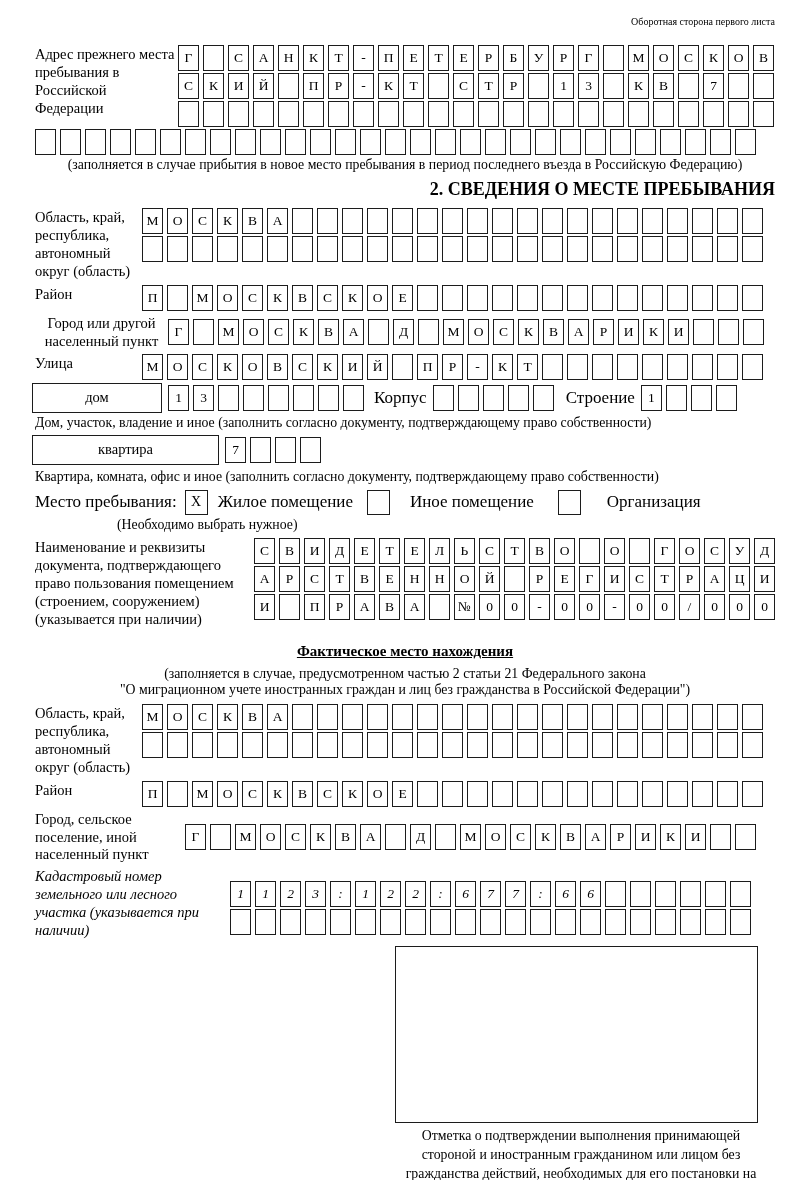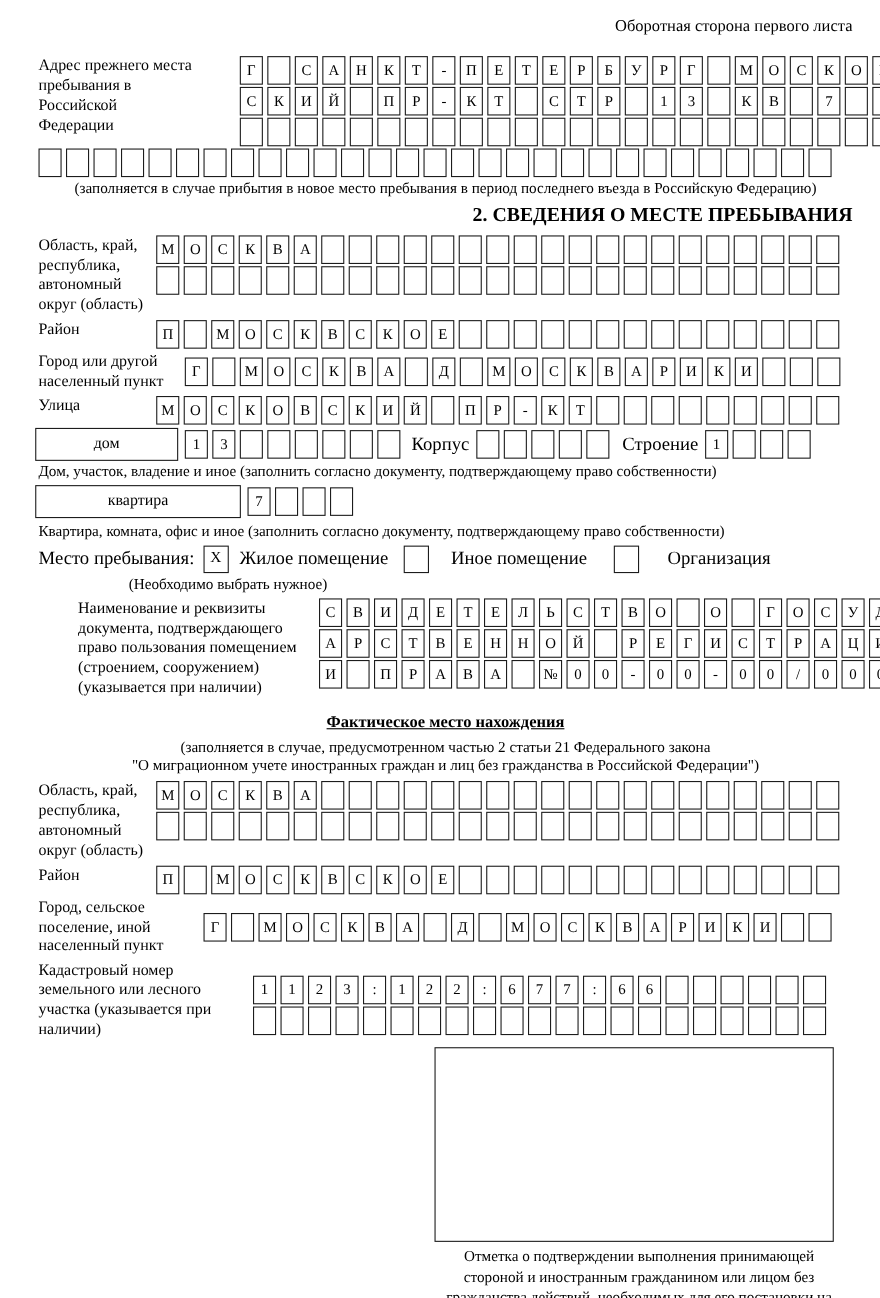--- a/index.html
+++ b/index.html
@@ -1,28 +1,28 @@
 <!DOCTYPE html>
 <html><head>
 <meta charset="utf-8">
 <style>
   html,body{margin:0;padding:0;background:#fff;}
   body{width:800px;height:1180px;font-family:"Liberation Serif","DejaVu Serif",serif;color:#000;}
   .page{position:relative;width:800px;height:1180px;overflow:hidden;}
   .content{padding:0 25px 0 35px;}
-  .hdr{padding-top:16px;text-align:right;font-size:15px;}
+  .hdr{padding-top:16px;text-align:right;font-size:10px;}
   .row{display:flex;align-items:flex-start;}
   .row.vcenter{align-items:center;}
   .label{font-size:14.5px;line-height:1.24;flex:none;padding-top:1px;}
   .w143{width:143px;}
   .w107{width:107px;}
-  .w133{width:133px;}
+  .w133{width:133px;text-align:center;}
   .w150{width:150px;}
   .w195{width:195px;}
-  .w219{width:219px;margin-left:36px;}
+  .w219{width:219px;}
   .col{display:flex;flex-direction:column;}
   .boxes{display:flex;flex:none;}
   .boxes{margin-bottom:2px;}
   .box{box-sizing:border-box;flex:none;width:21px;height:26px;border:1.6px solid #1c1c1c;margin-right:4px;text-align:center;font-size:13.5px;line-height:23px;font-family:"Liberation Serif","DejaVu Serif",serif;}
   .note{font-size:13.8px;}
   .center{text-align:center;}
   .sec2-title{font-size:18px;font-weight:bold;text-align:right;margin:6px 0 8px 0;}
   .fact-title{font-size:15px;font-weight:bold;text-align:center;margin:14px 0 6px 0;text-decoration:underline;}
   .field-box{box-sizing:border-box;border:1.6px solid #1c1c1c;height:30px;display:flex;align-items:center;justify-content:center;font-size:14.5px;flex:none;}
   .inline-label{font-size:17px;flex:none;}
@@ -33,21 +33,21 @@
   .mb0{margin-bottom:0;}
 </style>
 </head>
 <body>
 
 <div class="page">
   <div class="content">
 
     <div class="hdr">Оборотная сторона первого листа</div>
 
-    <div class="row" style="margin-top:18px;gap:40px;">
+    <div class="row" style="margin-top:18px;">
       <div class="label w143">Адрес прежнего места пребывания в Российской Федерации</div>
       <div class="col">
         <div class="boxes">
             <span class="box">Г</span>
             <span class="box"></span>
             <span class="box">С</span>
             <span class="box">А</span>
             <span class="box">Н</span>
             <span class="box">К</span>
             <span class="box">Т</span>
@@ -560,21 +560,21 @@
           <span class="box">А</span>
           <span class="box">Р</span>
           <span class="box">И</span>
           <span class="box">К</span>
           <span class="box">И</span>
           <span class="box"></span>
           <span class="box"></span>
         </div>
     </div>
 
-    <div class="row" style="margin-top:3px;">
+    <div class="row" style="margin-top:3px;font-style:italic;">
       <div class="label w195">Кадастровый номер земельного или лесного участка (указывается при наличии)</div>
       <div class="col" style="margin-top:14px;">
         <div class="boxes">
             <span class="box">1</span>
             <span class="box">1</span>
             <span class="box">2</span>
             <span class="box">3</span>
             <span class="box">:</span>
             <span class="box">1</span>
             <span class="box">2</span>

